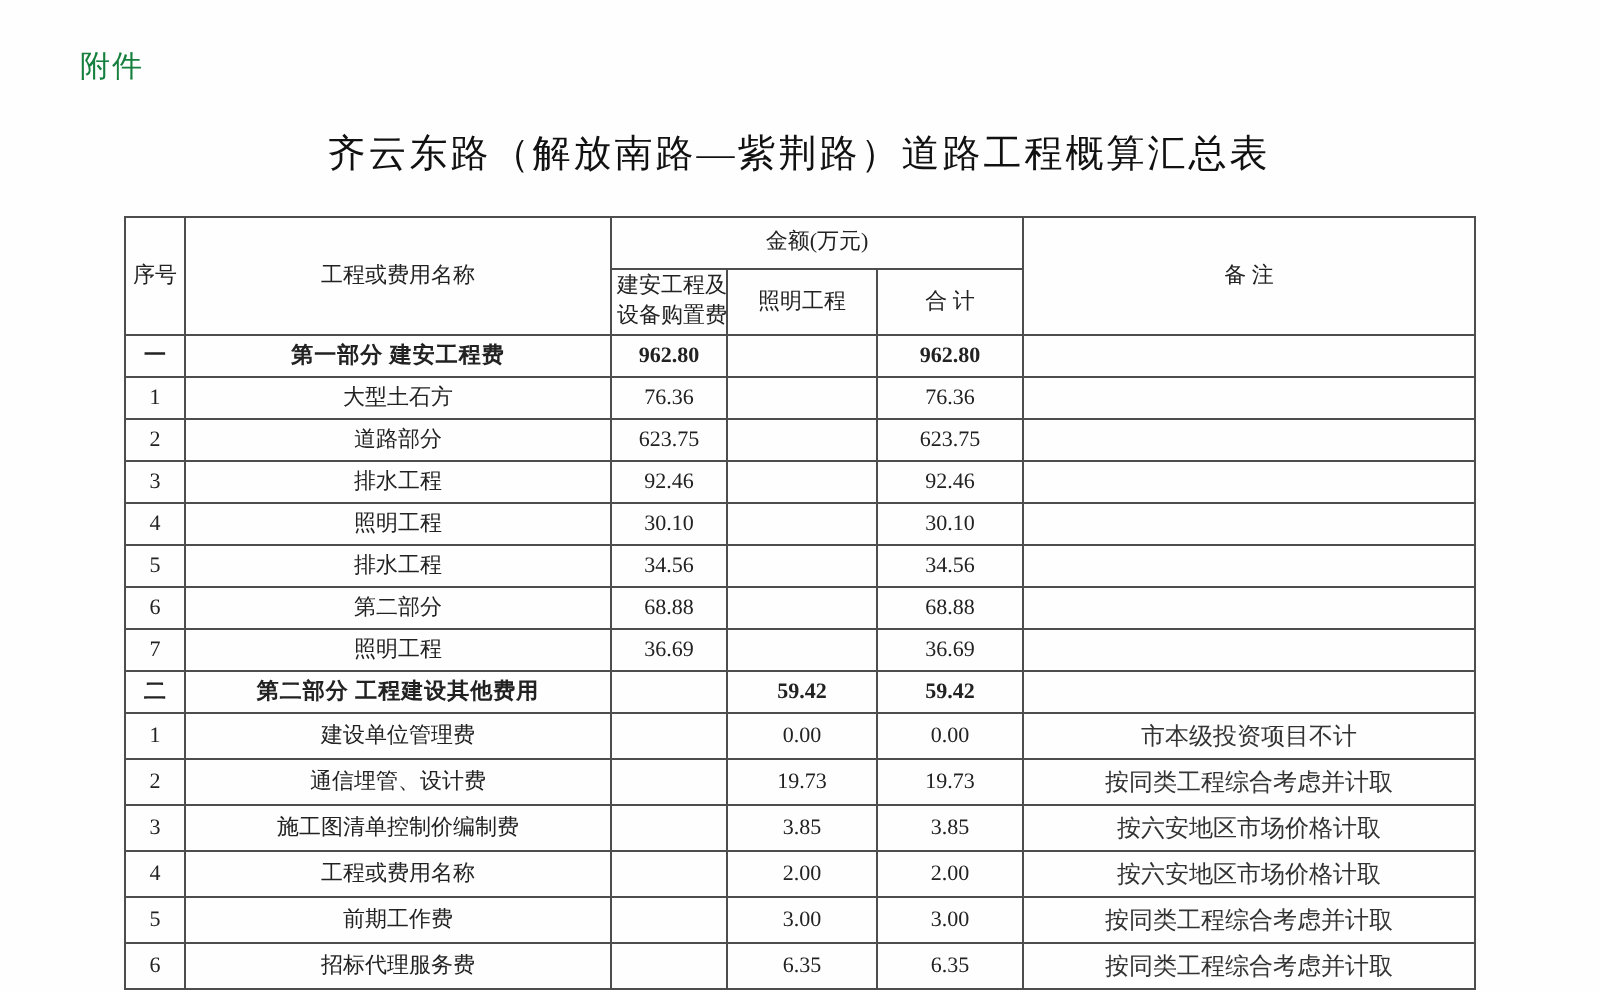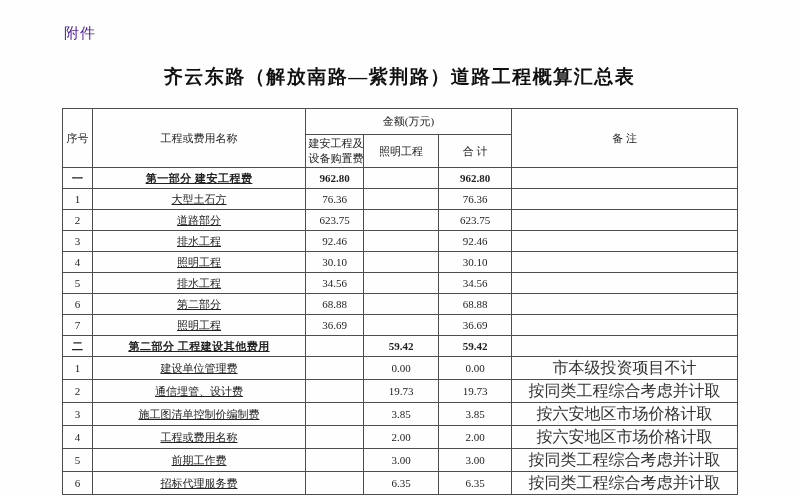--- a/index.html
+++ b/index.html
@@ -7,25 +7,25 @@
     width: 800px; height: 496px;
     background: #ffffff;
     overflow: hidden;
     font-family: "Liberation Serif", "DejaVu Serif", serif;
     color: #1f1f1f;
   }
   .page { position: relative; width: 800px; height: 496px; background: #fefefe; }
 
   .attachment-label {
     position: absolute; left: 40px; top: 24px;
-    font-size: 15px; letter-spacing: 1px; color: #4c1d95; margin-left: 24px;
+    font-size: 15px; letter-spacing: 1px; color: #15803d;
   }
   .doc-title {
     position: absolute; left: 62px; top: 64px; width: 675px;
-    text-align: center; font-size: 19px; font-weight: bold;
+    text-align: center; font-size: 19px; font-weight: normal;
     letter-spacing: 1.5px; color: #111;
   }
 
   table.budget {
     position: absolute; left: 62px; top: 108px;
     width: 675px; border-collapse: collapse; table-layout: fixed;
     empty-cells: show;
     font-size: 11px; color: #222;
   }
   table.budget th, table.budget td {
@@ -41,22 +41,22 @@
   col.c-con   { width: 58px; }
   col.c-oth   { width: 75px; }
   col.c-tot   { width: 73px; }
   col.c-rem   { width: 226px; }
 
   tr.h1 { height: 26px; }
   tr.h2 { height: 33px; }
   tr.p1 { height: 21px; }
   tr.p2 { height: 23px; }
 
-  td.name-cell { text-align: left; padding-left: 8px; text-decoration: underline; }
-  td.remark-cell { font-size: 16px; color: #333; }
+  td.name-cell { text-align: left; padding-left: 8px; }
+  td.remark-cell { font-size: 12px; color: #333; }
   tr.section-row td { font-weight: bold; }
   tr.section-row td.name-cell { letter-spacing: 0.5px; }
   .wrap2 { display: inline-block; width: 56px; line-height: 1.4; }
 </style>
 </head>
 <body>
 
 <div class="page">
 
   <div class="attachment-label">附件</div>

